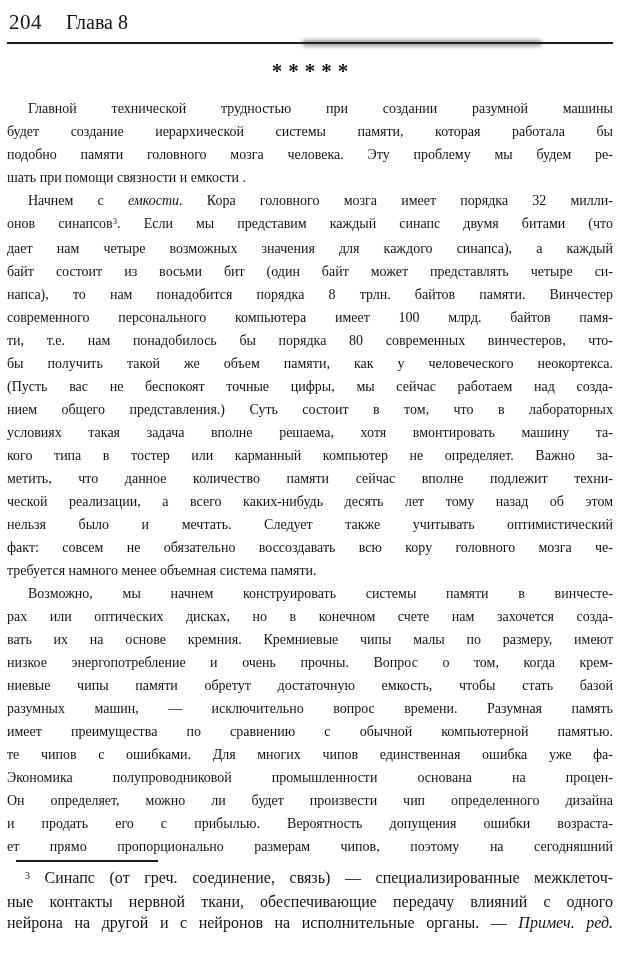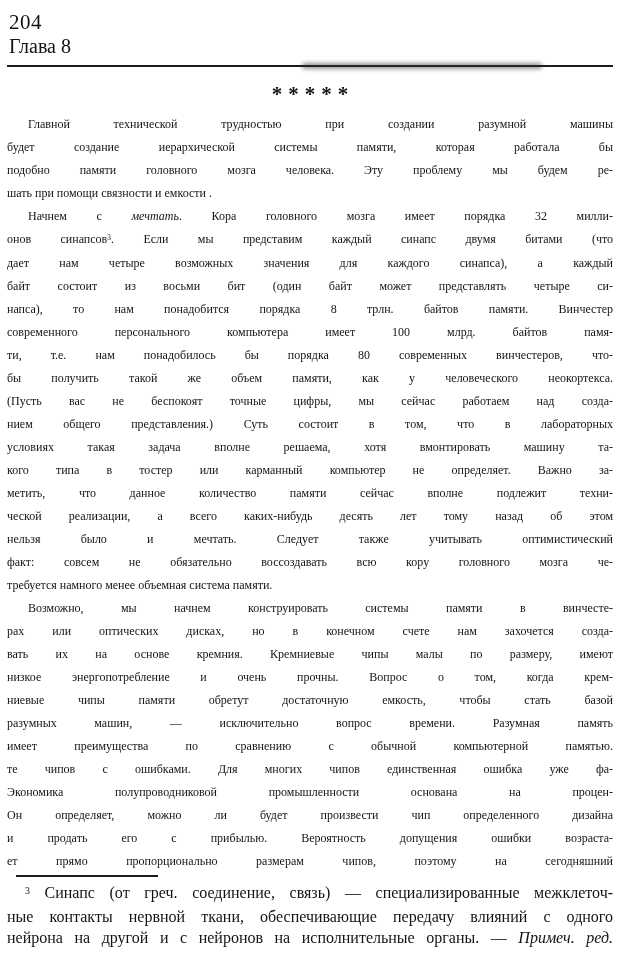--- a/index.html
+++ b/index.html
@@ -6,48 +6,47 @@
   html, body {
     width: 620px; height: 966px;
     background: var(--bg, #ffffff);
     overflow: hidden;
     font-family: "Liberation Serif", "DejaVu Serif", serif;
     color: var(--fg, #141414);
   }
   .page { width: 620px; height: 966px; padding: 8px 7px 0 7px; position: relative; }
 
   .header {
-    display: flex; align-items: flex-start; 
+    display: flex; align-items: center; gap: 24px;
     padding: 2px 0 7px 2px;
     border-bottom: 2.5px solid var(--rule, #1c1c1c);
     position: relative;
     font-size: 19px;
-    flex-direction: column;
   }
   .pagenum { font-size: 21px; letter-spacing: 0.5px; }
   .chapter { font-size: 20px; }
   .smudge {
     position: absolute; left: 295px; bottom: -4px;
     width: 240px; height: 6px;
     background: #2b2b2b; opacity: 0.5;
     filter: blur(2px); border-radius: 3px;
   }
 
   .asterisks {
     margin-top: 15px;
     text-align: center;
     font-weight: bold;
     font-size: 21px;
     letter-spacing: 6px;
     text-indent: 6px; 
   }
 
   .bodytext {
-    margin-top: 6px;
-    font-size: 12px;
+    margin-top: 13px;
+    font-size: 14px;
     line-height: 23px;
   }
   .line {
     text-align: justify;
     text-align-last: justify;
     -moz-text-align-last: justify;
     white-space: normal;
   }
   .line.no-justify { text-align-last: left; -moz-text-align-last: left; }
   .line.indent { text-indent: 21px; }
@@ -77,21 +76,21 @@
   <div class="asterisks">*****</div>
 
   <div class="bodytext">
     <div class="paragraph">
         <div class="line indent"><span>Главной технической трудностью при создании разумной машины</span></div>
         <div class="line"><span>будет создание иерархической системы памяти, которая работала бы</span></div>
         <div class="line"><span>подобно памяти головного мозга человека. Эту проблему мы будем ре-</span></div>
         <div class="line no-justify"><span>шать при помощи связности и емкости .</span></div>
       </div>
     <div class="paragraph">
-        <div class="line indent"><span>Начнем с </span><span class="it">мечтать</span><span>. Кора головного мозга имеет порядка 32 милли-</span></div>
+        <div class="line indent"><span>Начнем с </span><span class="it">емкости</span><span>. Кора головного мозга имеет порядка 32 милли-</span></div>
         <div class="line"><span>онов синапсов</span><span class="sup">3</span><span>. Если мы представим каждый синапс двумя битами (что</span></div>
         <div class="line"><span>дает нам четыре возможных значения для каждого синапса), а каждый</span></div>
         <div class="line"><span>байт состоит из восьми бит (один байт может представлять четыре си-</span></div>
         <div class="line"><span>напса), то нам понадобится порядка 8 трлн. байтов памяти. Винчестер</span></div>
         <div class="line"><span>современного персонального компьютера имеет 100 млрд. байтов памя-</span></div>
         <div class="line"><span>ти, т.е. нам понадобилось бы порядка 80 современных винчестеров, что-</span></div>
         <div class="line"><span>бы получить такой же объем памяти, как у человеческого неокортекса.</span></div>
         <div class="line"><span>(Пусть вас не беспокоят точные цифры, мы сейчас работаем над созда-</span></div>
         <div class="line"><span>нием общего представления.) Суть состоит в том, что в лабораторных</span></div>
         <div class="line"><span>условиях такая задача вполне решаема, хотя вмонтировать машину та-</span></div>

